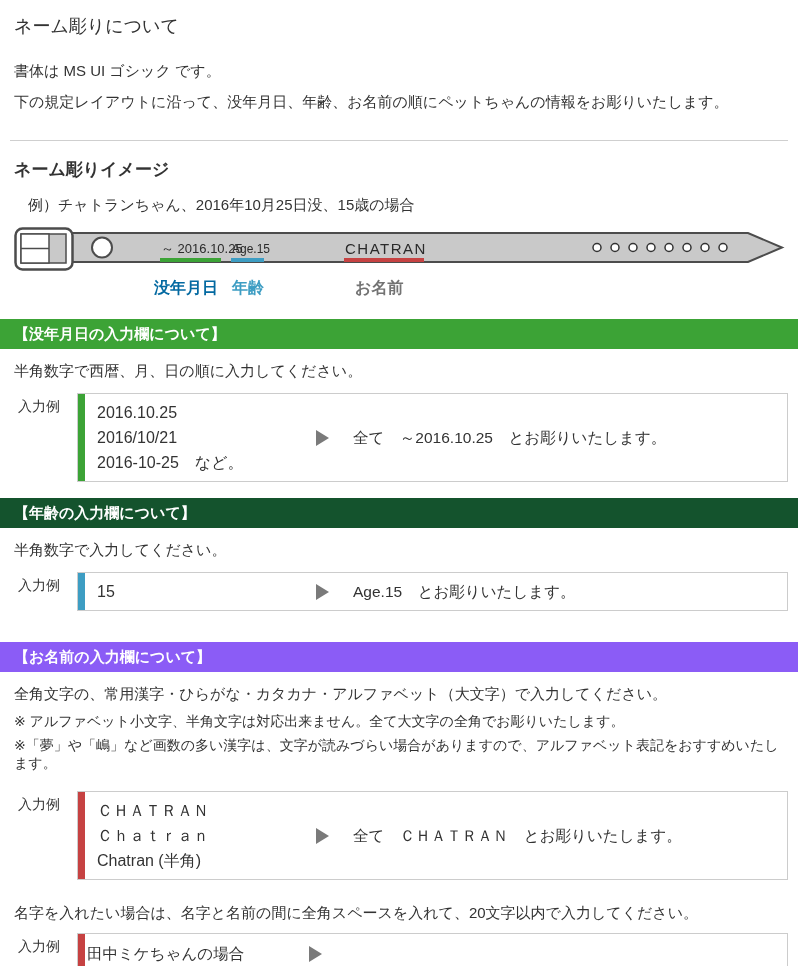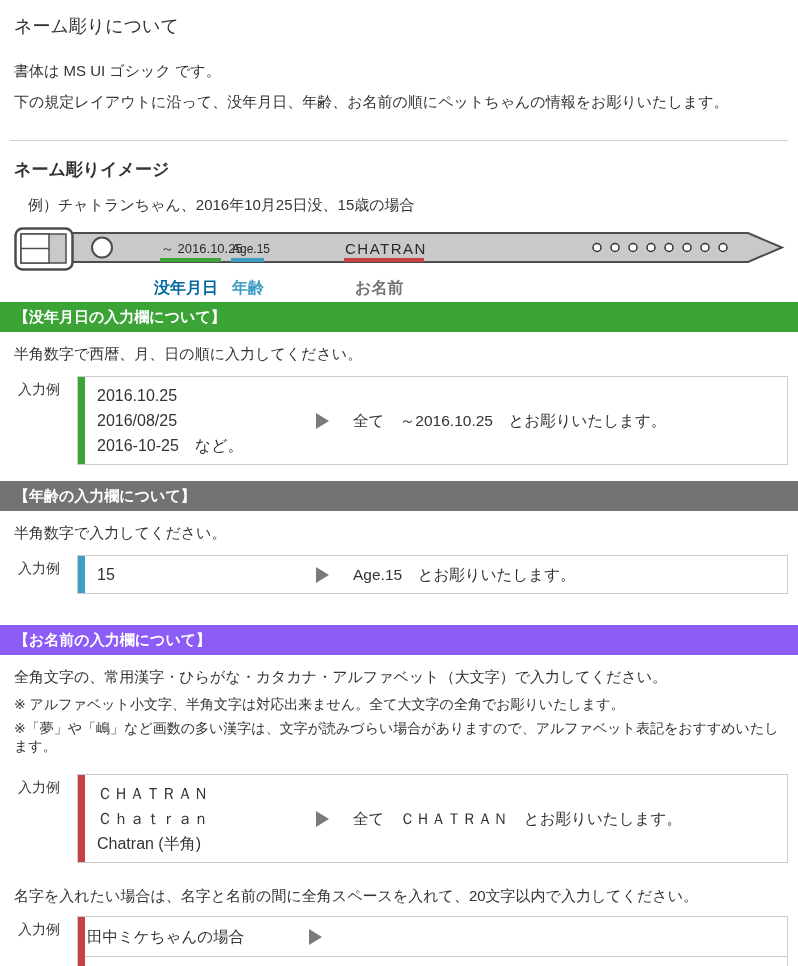--- a/index.html
+++ b/index.html
@@ -38,22 +38,22 @@
   .lbl-date{ left:140px; color:#0369a1; }
   .lbl-age{ left:218px; color:#3d9dc3; }
   .lbl-name{ left:341px; color:#737373;font-family:Liberation Serif, serif; }
 
   
   .bar{
     height:30px; line-height:30px;
     padding-left:14px;
     font-size:15px; font-weight:bold; color:#ffffff;
   }
-  .bar-green{ background:#3ca336; }
-  .bar-blue{ background:#737373; margin-top:16px; }
+  .bar-green{ background:#3ca336; margin-top:17px; }
+  .bar-blue{ background:#14532d; margin-top:16px; }
   .bar-red{ background:#8b5cf6; margin-top:31px; }
 
   .desc{ margin:13px 14px 0 14px; font-size:15px; color:#333; }
   .note{ margin:9px 14px 0 14px; font-size:14px; color:#333; }
   .note + .note{ margin-top:6px; }
 
   
   .example{ display:flex; align-items:stretch; margin:12px 10px 0 18px; }
   .example-label{
     width:59px; flex:0 0 59px;
@@ -142,21 +142,21 @@
 
 <div class="bar bar-green">【没年月日の入力欄について】</div>
 <p class="desc">半角数字で西暦、月、日の順に入力してください。</p>
 <div class="example">
   <div class="example-label">入力例</div>
   <div class="example-box">
     <div class="accent accent-green"></div>
     <div class="example-content">
       <div class="example-inputs">
         <div>2016.10.25</div>
-        <div>2016/08/25</div>
+        <div>2016/10/21</div>
         <div>2016-10-25　など。</div>
       </div>
       <div class="arrow-result">
         <span class="arrow-icon"></span>
         <span class="result-text">全て　～2016.10.25　とお彫りいたします。</span>
       </div>
     </div>
   </div>
 </div>
 

